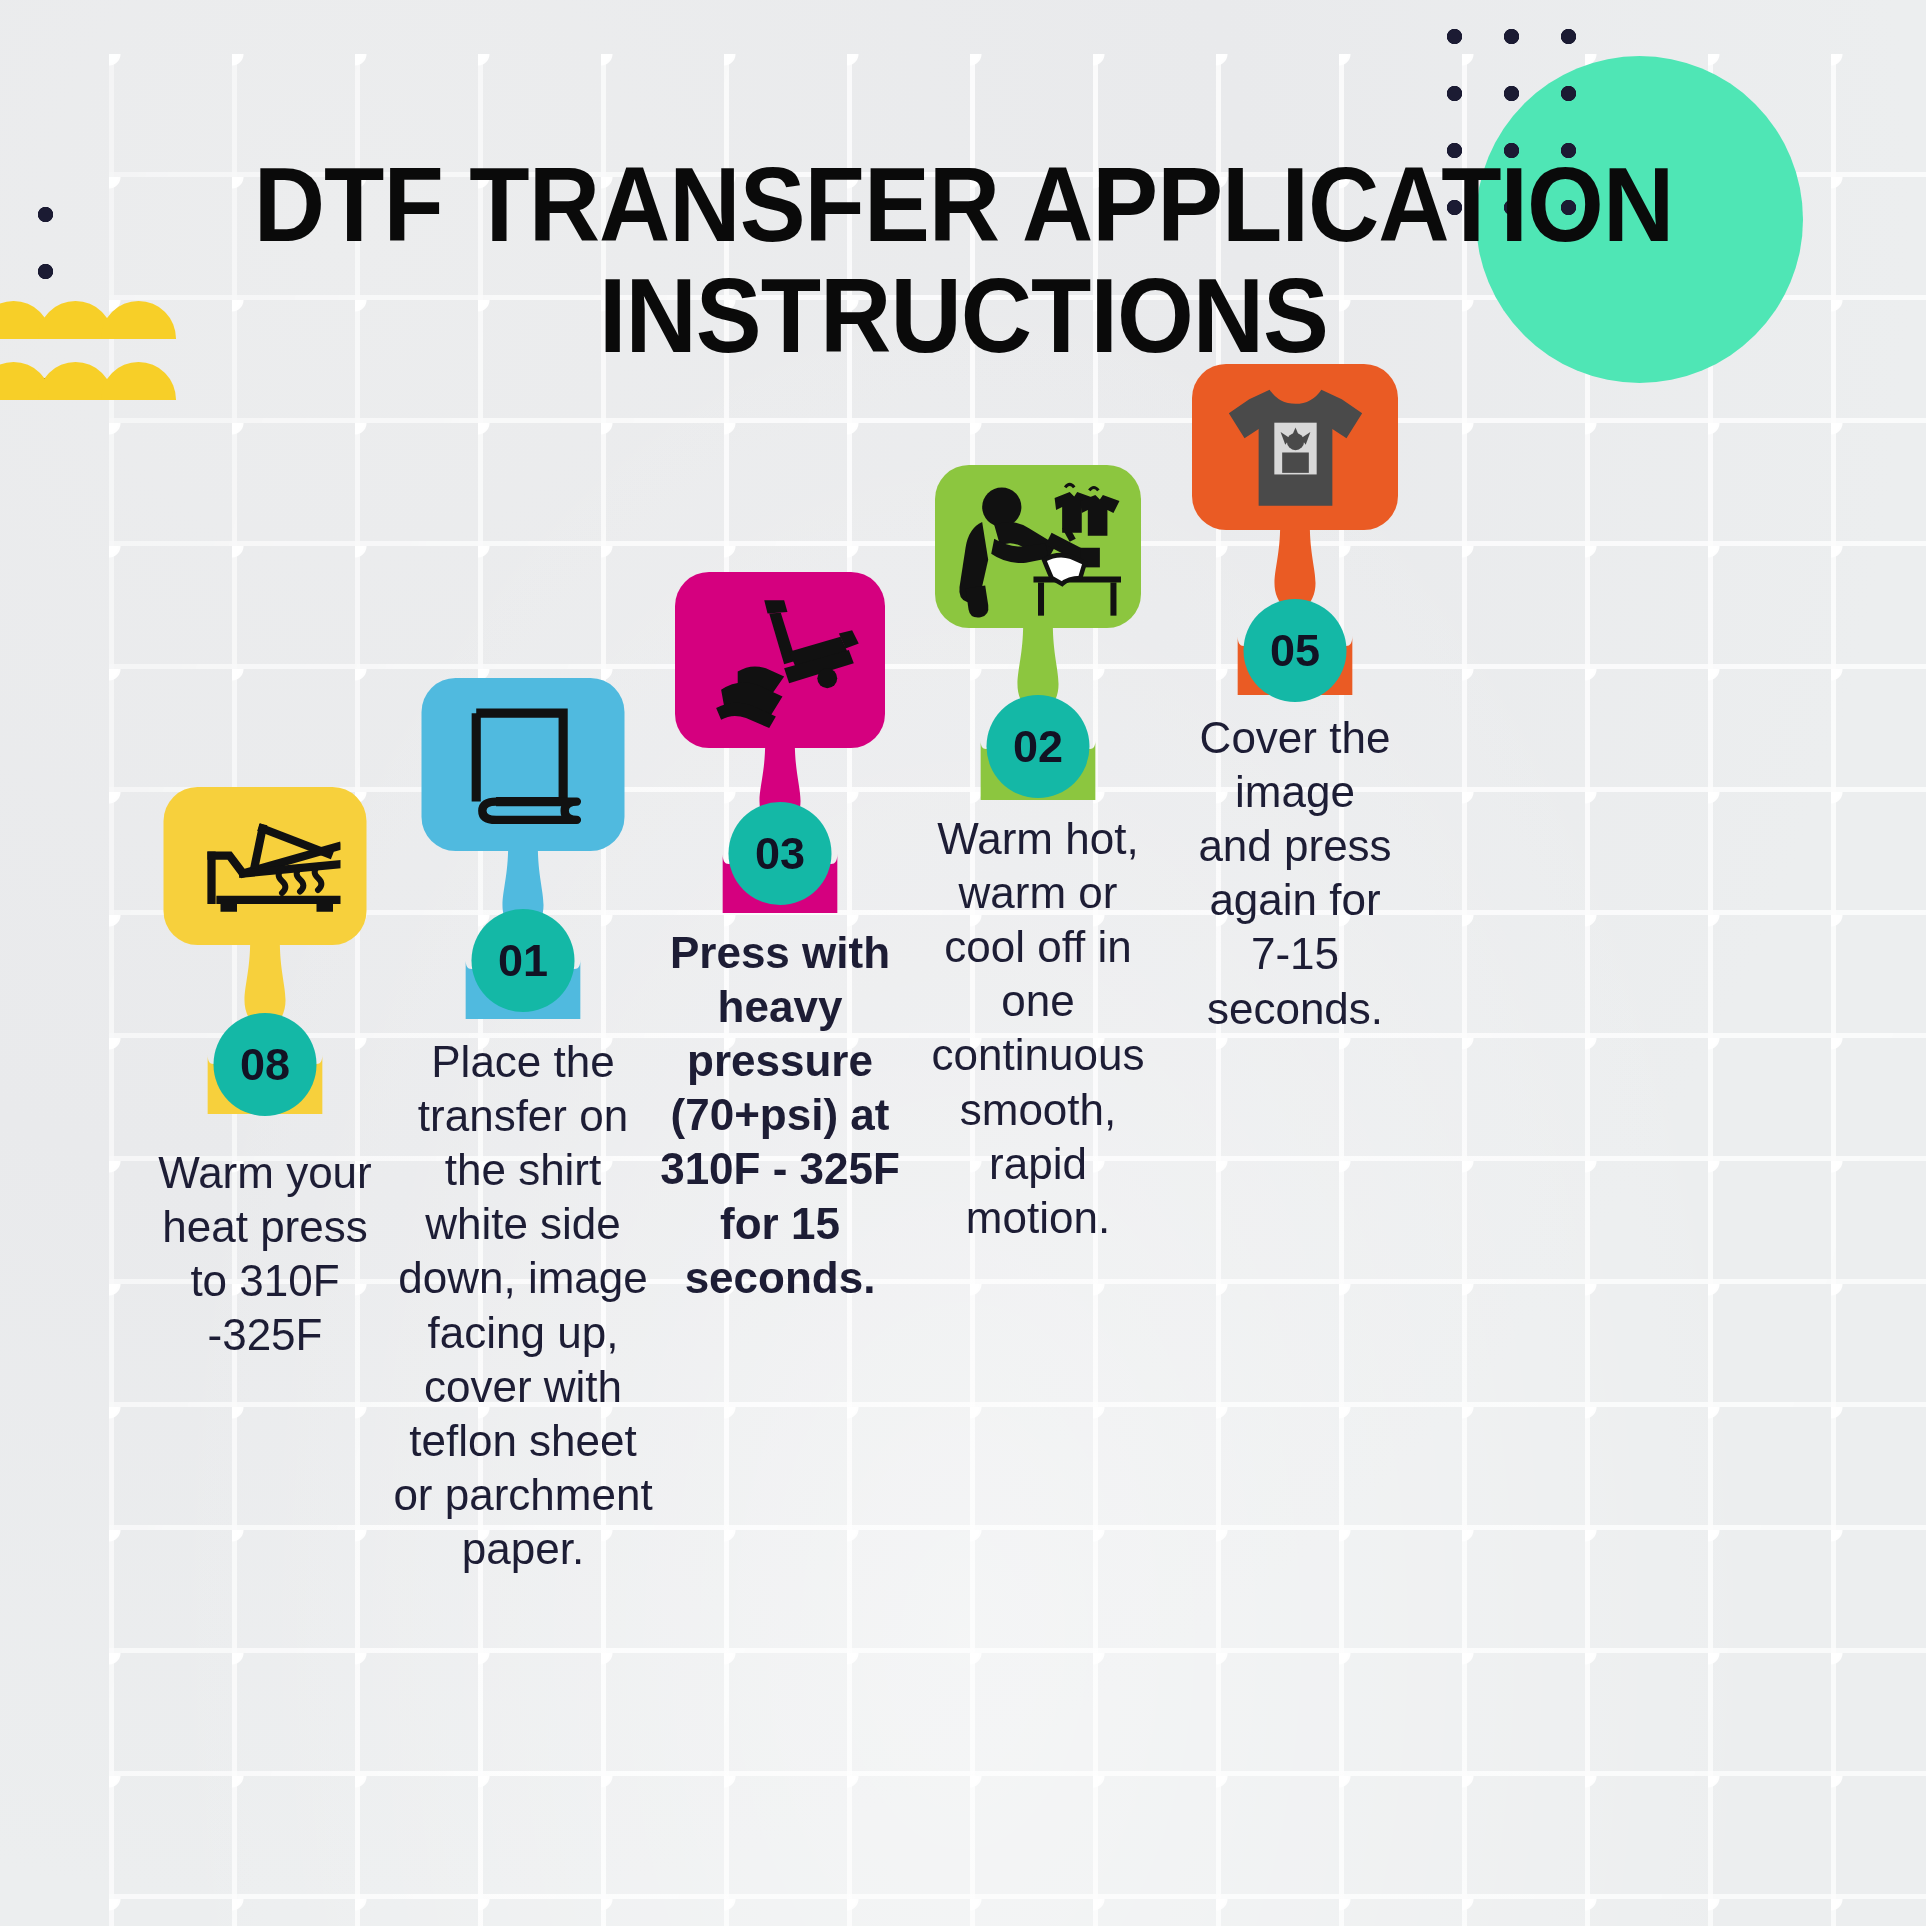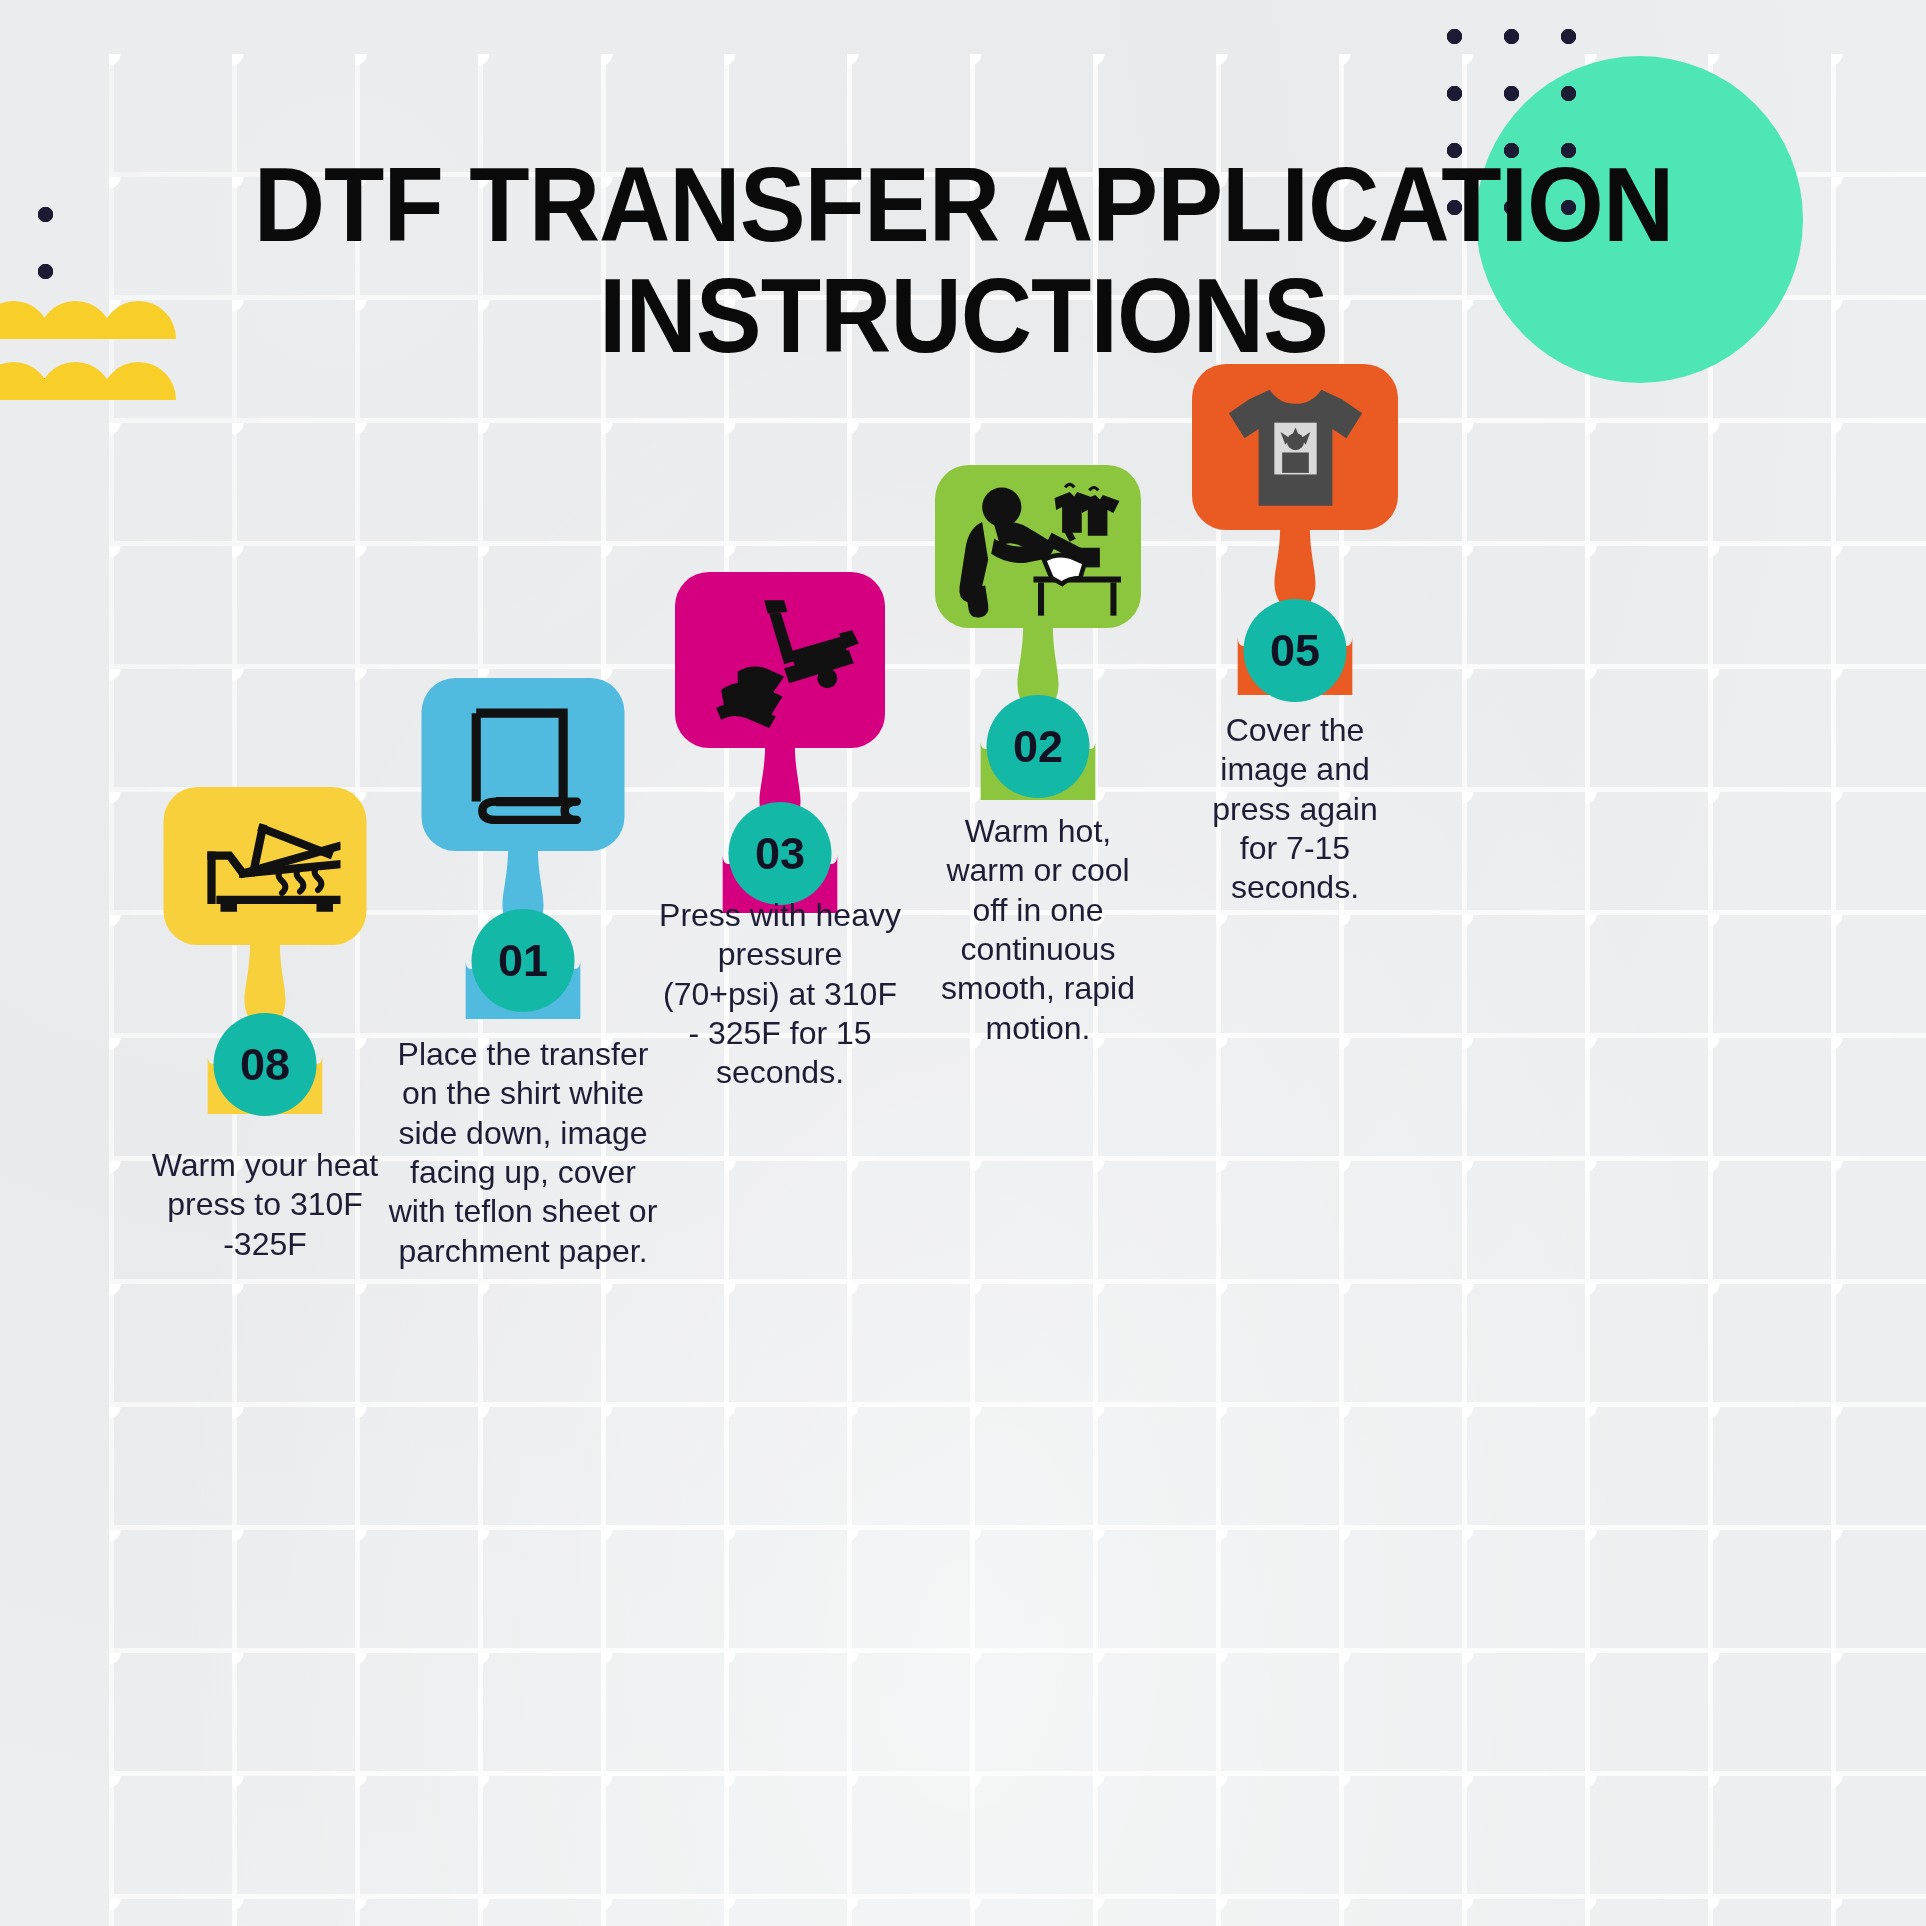--- a/index.html
+++ b/index.html
@@ -107,21 +107,21 @@
     background:#14b8a6;
     display:flex; align-items:center; justify-content:center;
     font-weight:700; font-size:45px; color:#121224;
     letter-spacing:0px;
   }
 
   .caption{
     position:absolute; left:50%; transform:translateX(-50%);
     text-align:center;
     color:#1d1d35;
-    font-size:32px;
+    font-size:44px;
     line-height:1.23;
     font-weight:400;
     width:297px;
   }
 </style>
 </head>
 <body>
 
 <div id="bg-wrap">
   <div class="bg-base"></div>
@@ -234,21 +234,21 @@
         <path d="M166 50 l16 -4 l8 16 l-16 6 z"></path>
         <path d="M100 92 l78 -22 l6 16 l-78 24 z"></path>
         <circle cx="152" cy="104" r="12"></circle>
         <path d="M44 96 q16 -10 34 -4 l22 10 l-14 20 l-26 -10 q-10 -4 -16 2 z"></path>
         <path d="M24 118 q20 -14 44 -6 l30 14 l-16 26 l-32 -14 q-14 -6 -22 2 z"></path>
         <path d="M18 140 q22 -12 46 -2 l26 12 l-8 14 l-28 -12 q-16 -6 -30 2 z"></path>
       </g>
     </svg>
       </div>
       <div class="numcircle" style="top: 802px;">03</div>
-      <div class="caption" style="top: 896px; width: 246px;">Press with heavy pressure (70+psi) at 310F - 325F for 15 seconds.</div>
+      <div class="caption" style="top: 926px; width: 246px; font-weight: bold;">Press with heavy pressure (70+psi) at 310F - 325F for 15 seconds.</div>
     </div>
     <div class="step" style="left: 1038px; top: 0px; width: 0px;">
       <div class="conn" style="top: 624px;">
         <svg width="178" height="176" viewBox="0 0 180 178">
     <path d="
       M 75 0
       C 75 50.90800000000001, 57.5 64.792, 83.5 92.56
       C 47.5 126.56, 32 134.56, 32 118
       L 32 178
       L 148 178

